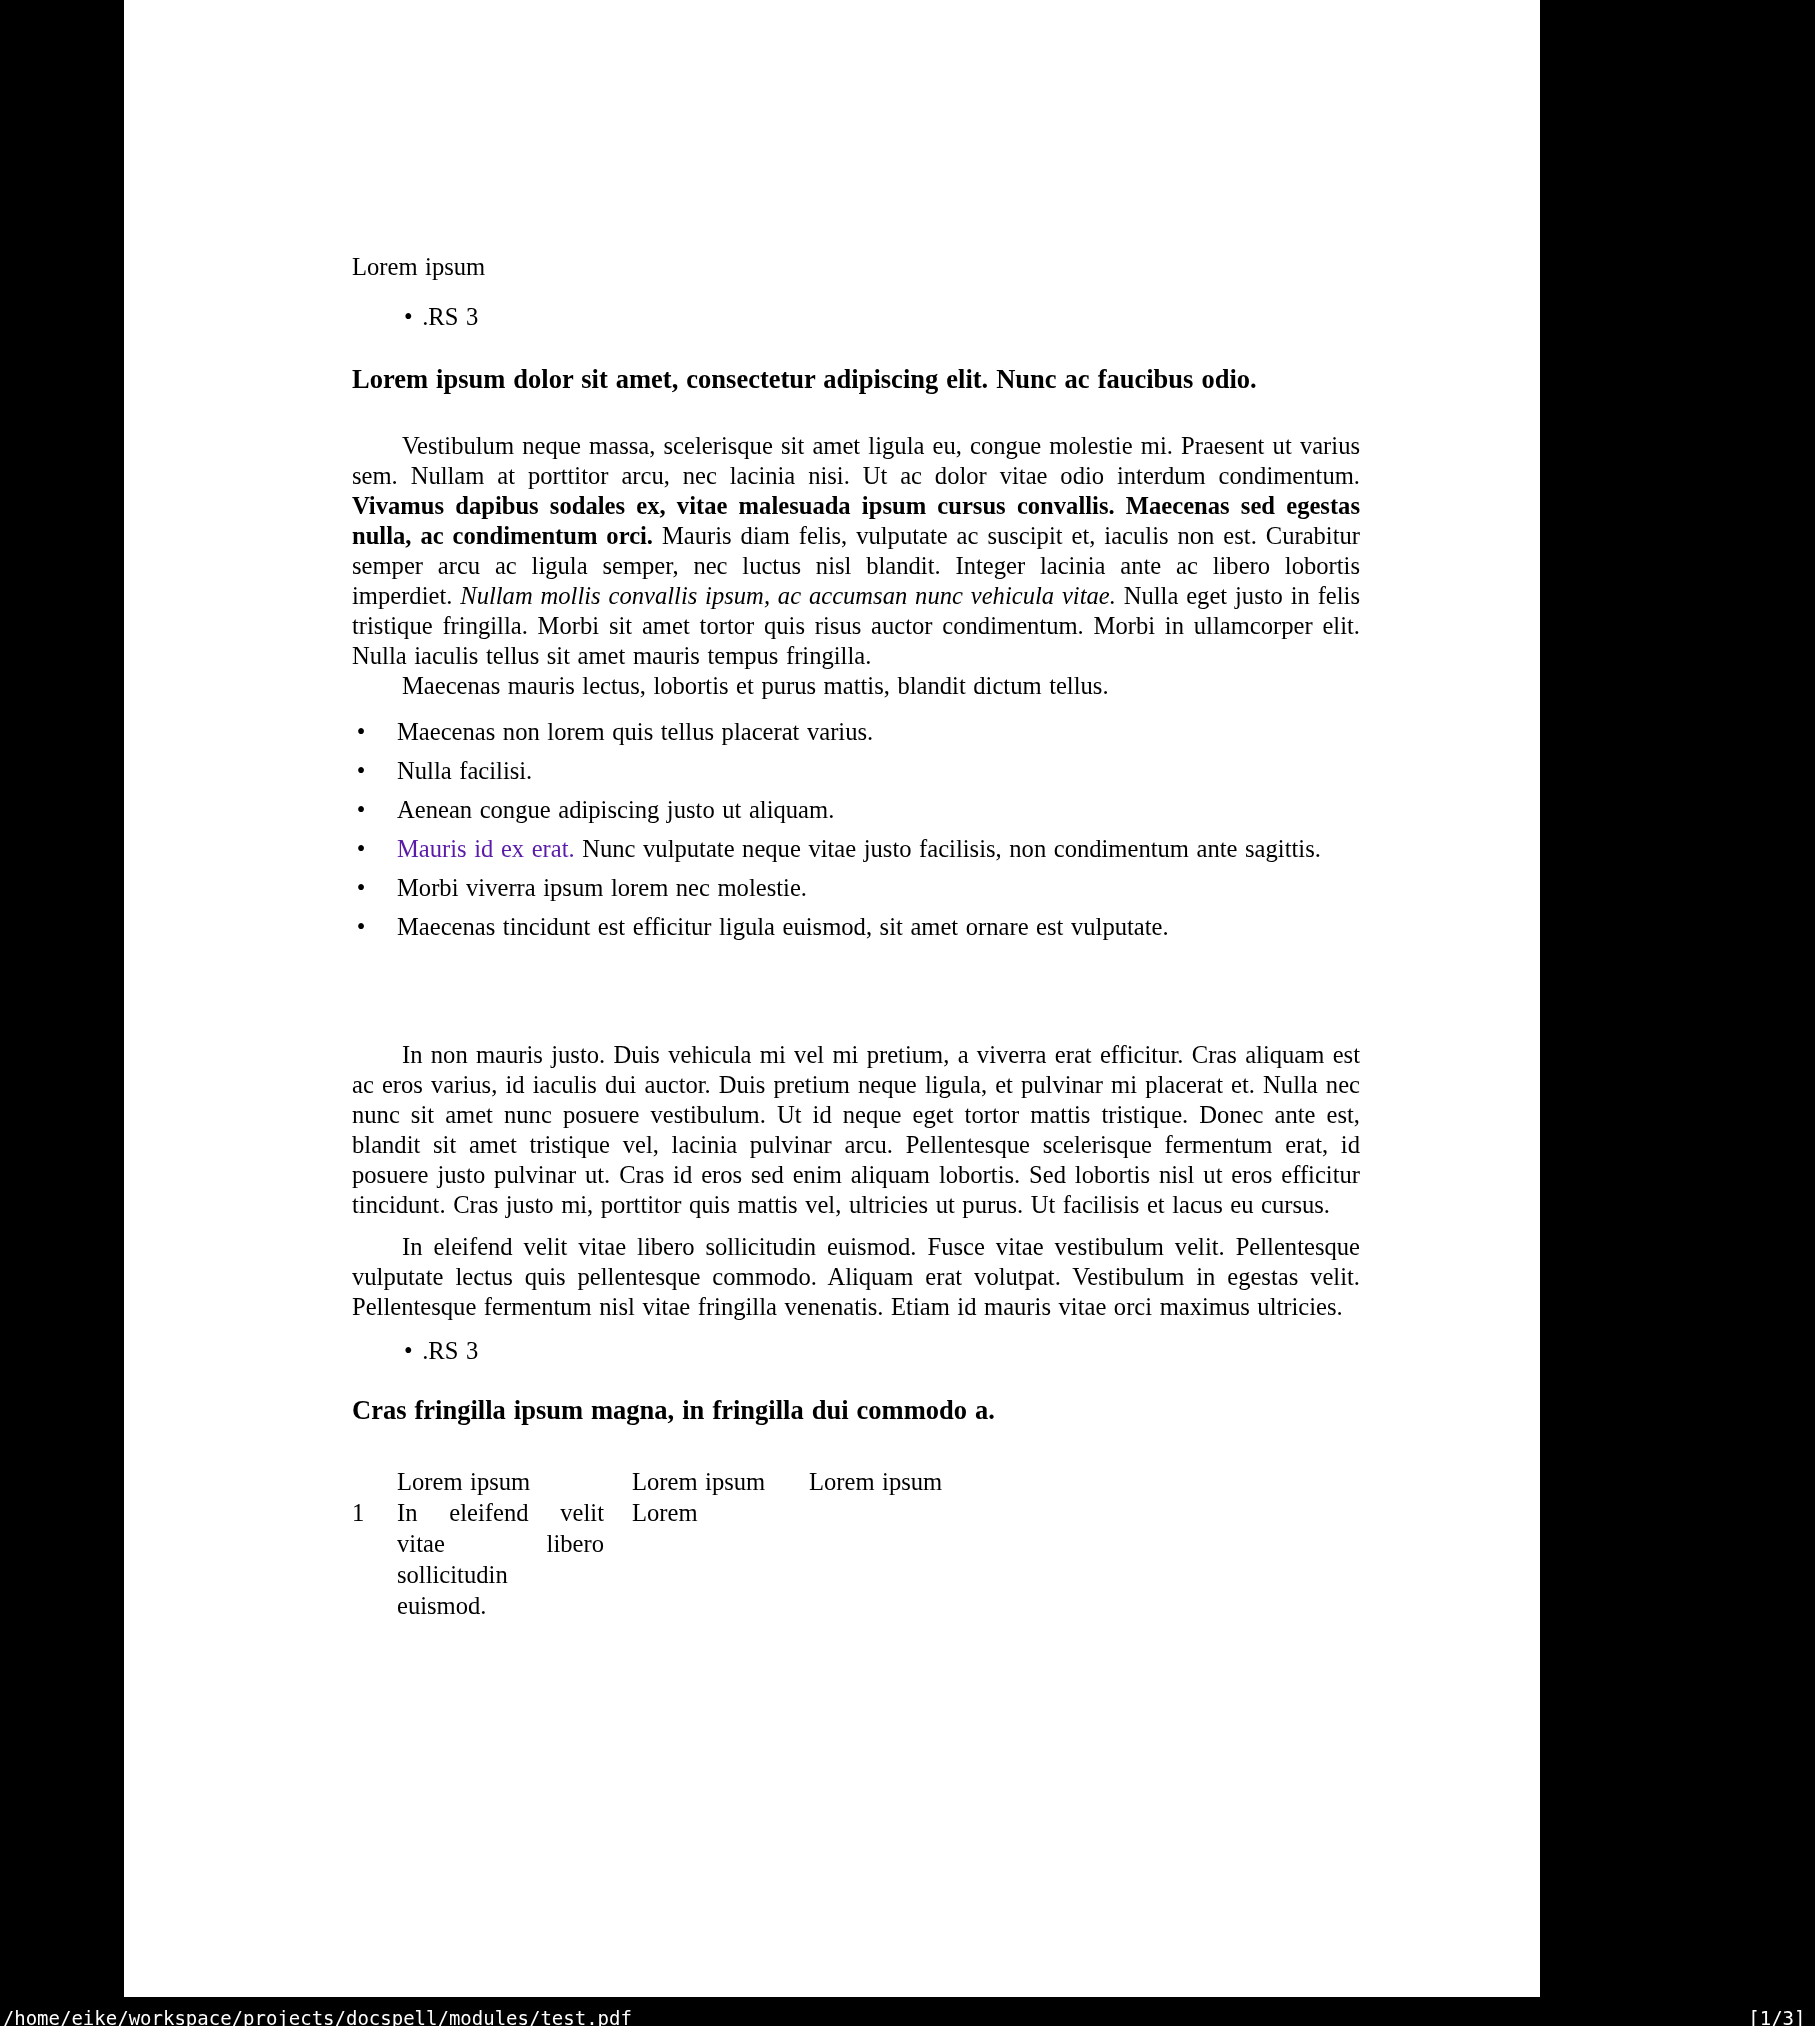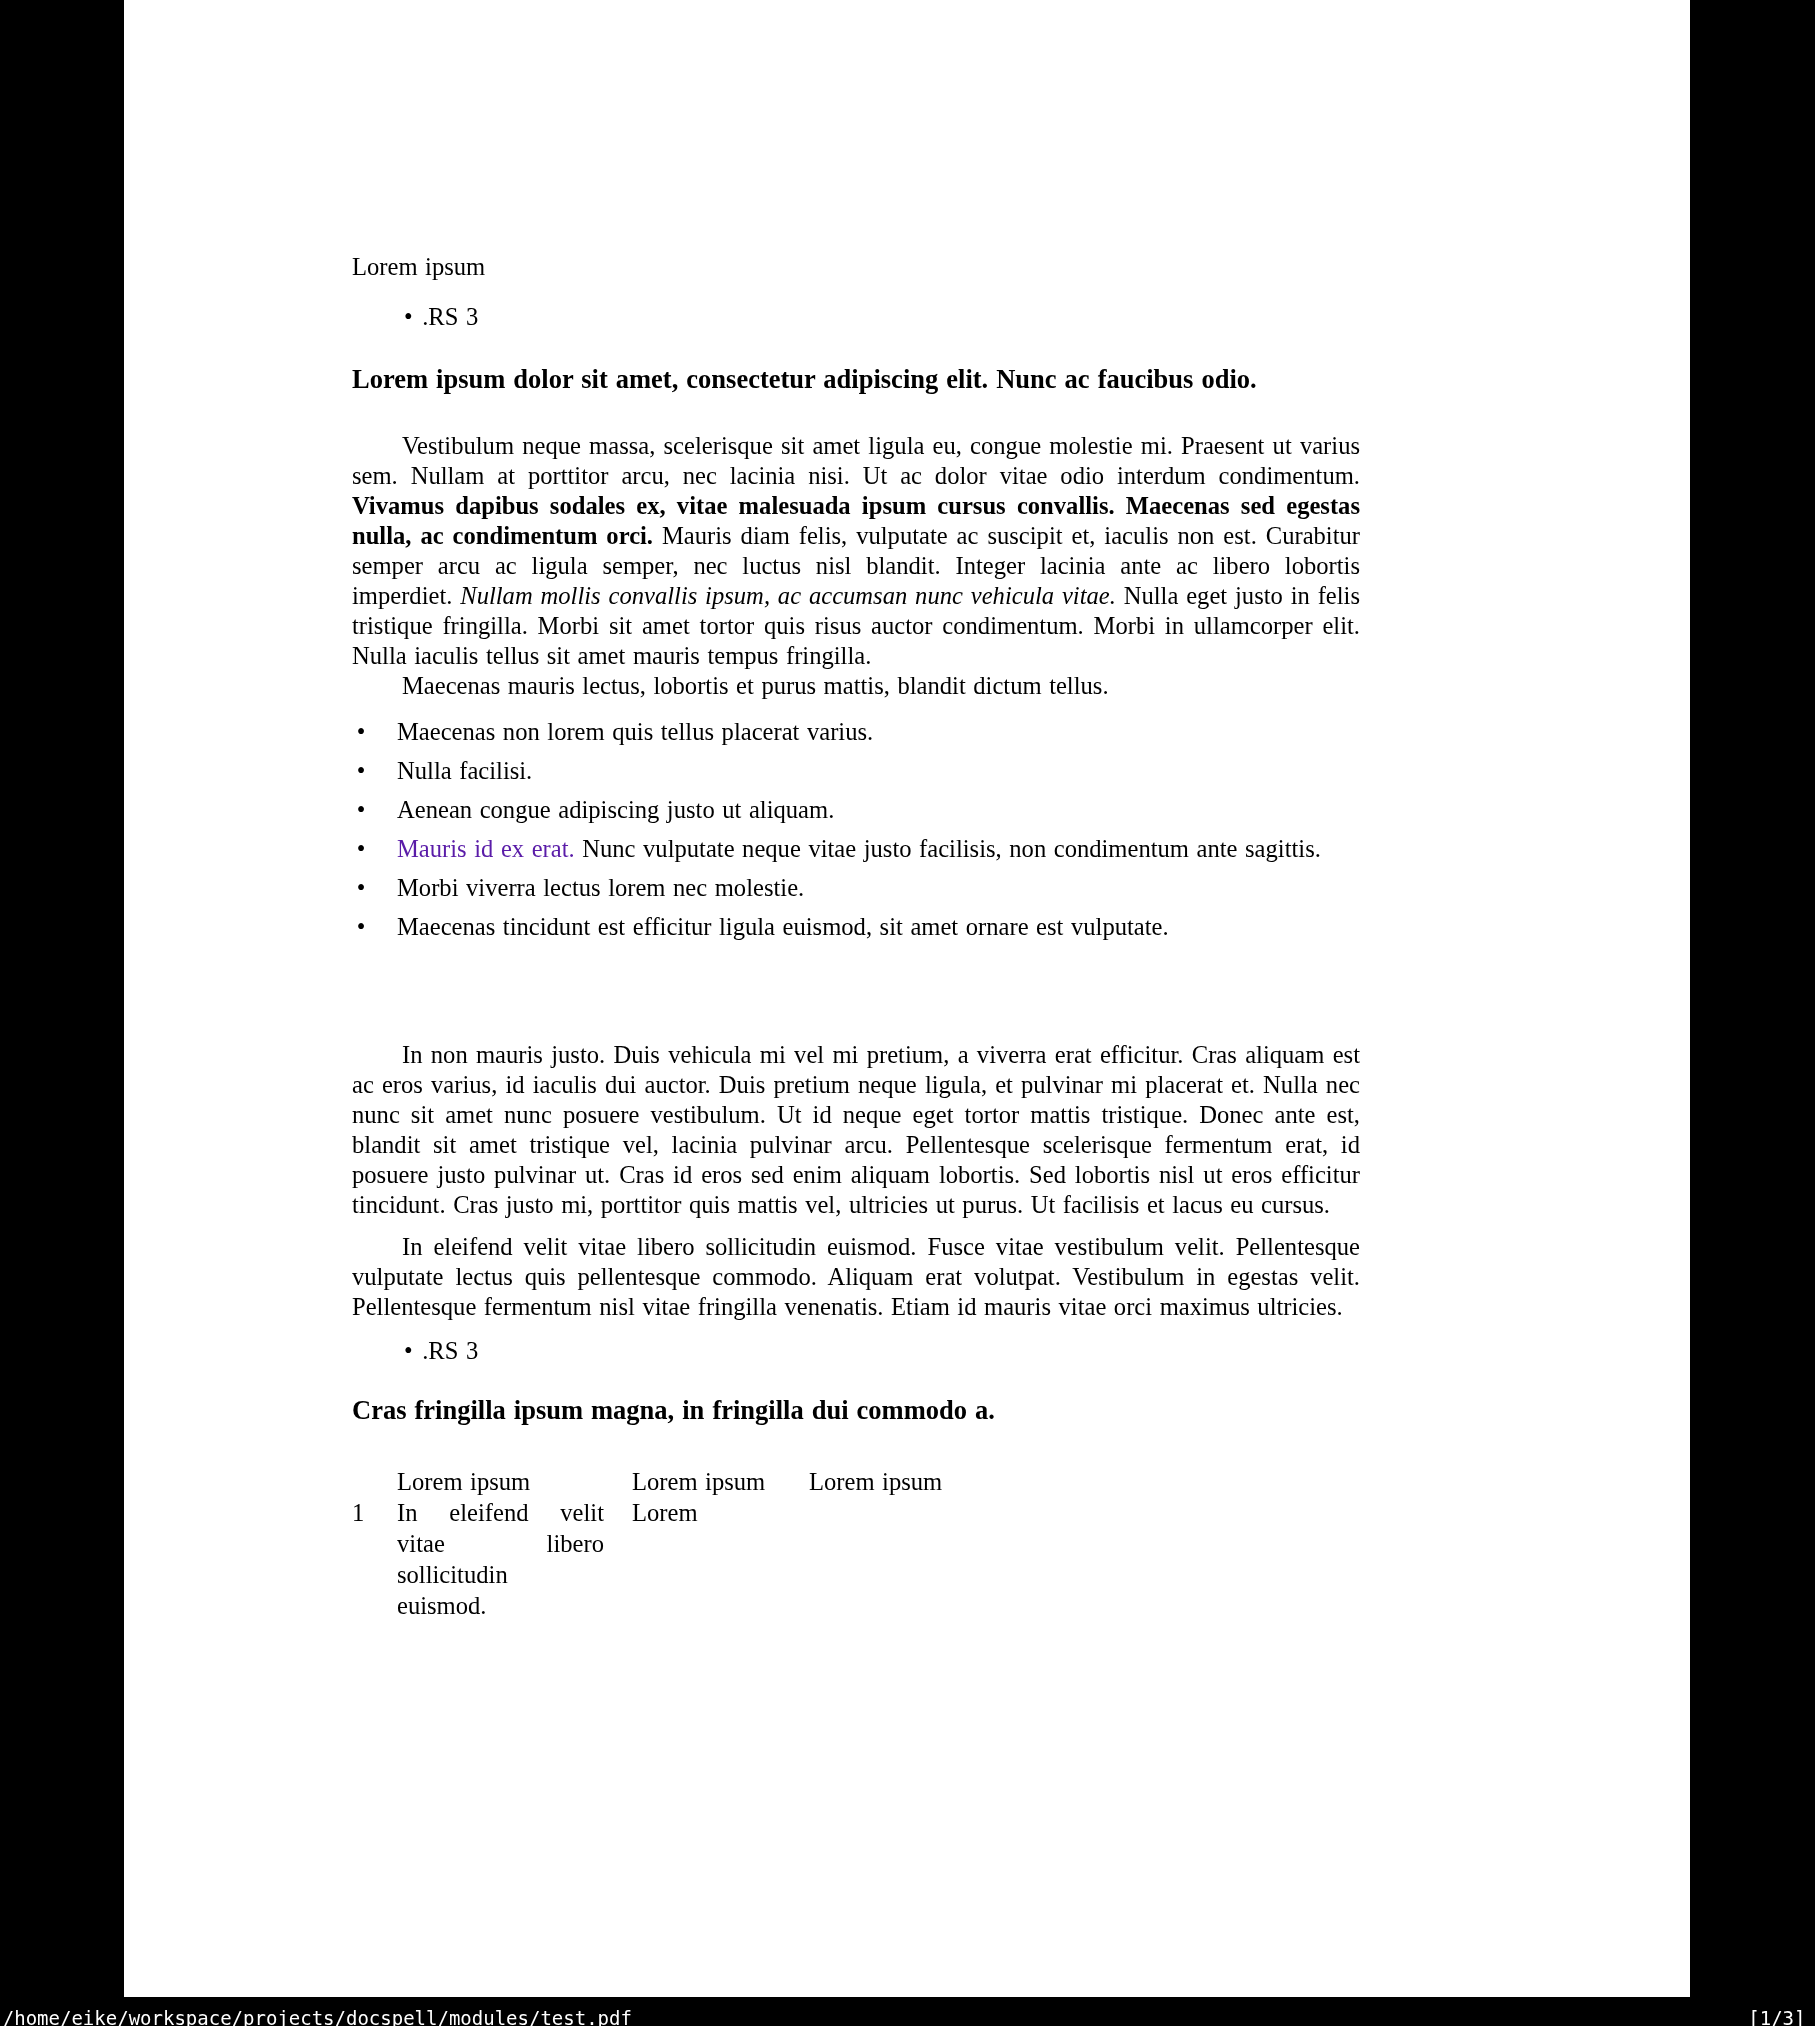--- a/index.html
+++ b/index.html
@@ -5,21 +5,21 @@
   html,body{margin:0;padding:0;}
   body{
     width:1815px;height:2026px;
     background:#000;
     overflow:hidden;
     position:relative;
     font-family:"Liberation Serif","DejaVu Serif",serif;
   }
   .page{
     position:absolute;left:124px;top:0;
-    width:1566px;height:1997px;
+    width:1416px;height:1997px;
     background:#fff;color:#000;
   }
   .content{
     position:absolute;left:228px;top:0;
     width:1008px;
     font-size:24.6px;line-height:30px;
     word-spacing:1.4px;
   }
   .intro{margin-top:252px;}
   .rs-line{margin-top:20px;padding-left:52px;}
@@ -87,21 +87,21 @@
 
     <p class="para indent p1"><span class="seg-normal">Vestibulum neque massa, scelerisque sit amet ligula eu, congue molestie mi. Praesent ut varius sem. Nullam at porttitor arcu, nec lacinia nisi. Ut ac dolor vitae odio interdum condimentum. </span><span class="seg-bold">Vivamus dapibus sodales ex, vitae malesuada ipsum cursus convallis. Maecenas sed egestas nulla, ac condimentum orci.</span><span class="seg-normal"> Mauris diam felis, vulputate ac suscipit et, iaculis non est. Curabitur semper arcu ac ligula semper, nec luctus nisl blandit. Integer lacinia ante ac libero lobortis imperdiet. </span><span class="seg-italic">Nullam mollis convallis ipsum, ac accumsan nunc vehicula vitae.</span><span class="seg-normal"> Nulla eget justo in felis tristique fringilla. Morbi sit amet tortor quis risus auctor condimentum. Morbi in ullamcorper elit. Nulla iaculis tellus sit amet mauris tempus fringilla.</span></p>
 
     <p class="para lead">Maecenas mauris lectus, lobortis et purus mattis, blandit dictum tellus.</p>
 
     <ul class="doc-list">
       <li><span class="seg-normal">Maecenas non lorem quis tellus placerat varius.</span></li>
       <li><span class="seg-normal">Nulla facilisi.</span></li>
       <li><span class="seg-normal">Aenean congue adipiscing justo ut aliquam.</span></li>
       <li><span class="seg-link">Mauris id ex erat.</span><span class="seg-normal"> Nunc vulputate neque vitae justo facilisis, non condimentum ante sagittis.</span></li>
-      <li><span class="seg-normal">Morbi viverra lectus lorem nec molestie.</span></li>
+      <li><span class="seg-normal">Morbi viverra ipsum lorem nec molestie.</span></li>
       <li><span class="seg-normal">Maecenas tincidunt est efficitur ligula euismod, sit amet ornare est vulputate.</span></li>
     </ul>
 
 
     <p class="para indent p2">In non mauris justo. Duis vehicula mi vel mi pretium, a viverra erat efficitur. Cras aliquam est ac eros varius, id iaculis dui auctor. Duis pretium neque ligula, et pulvinar mi placerat et. Nulla nec nunc sit amet nunc posuere vestibulum. Ut id neque eget tortor mattis tristique. Donec ante est, blandit sit amet tristique vel, lacinia pulvinar arcu. Pellentesque scelerisque fermentum erat, id posuere justo pulvinar ut. Cras id eros sed enim aliquam lobortis. Sed lobortis nisl ut eros efficitur tincidunt. Cras justo mi, porttitor quis mattis vel, ultricies ut purus. Ut facilisis et lacus eu cursus.</p>
 
     <p class="para indent p3">In eleifend velit vitae libero sollicitudin euismod. Fusce vitae vestibulum velit. Pellentesque vulputate lectus quis pellentesque commodo. Aliquam erat volutpat. Vestibulum in egestas velit. Pellentesque fermentum nisl vitae fringilla venenatis. Etiam id mauris vitae orci maximus ultricies.</p>
 
     <div class="rs-line rs2">
       <span class="dot"></span><span>.RS 3</span>

